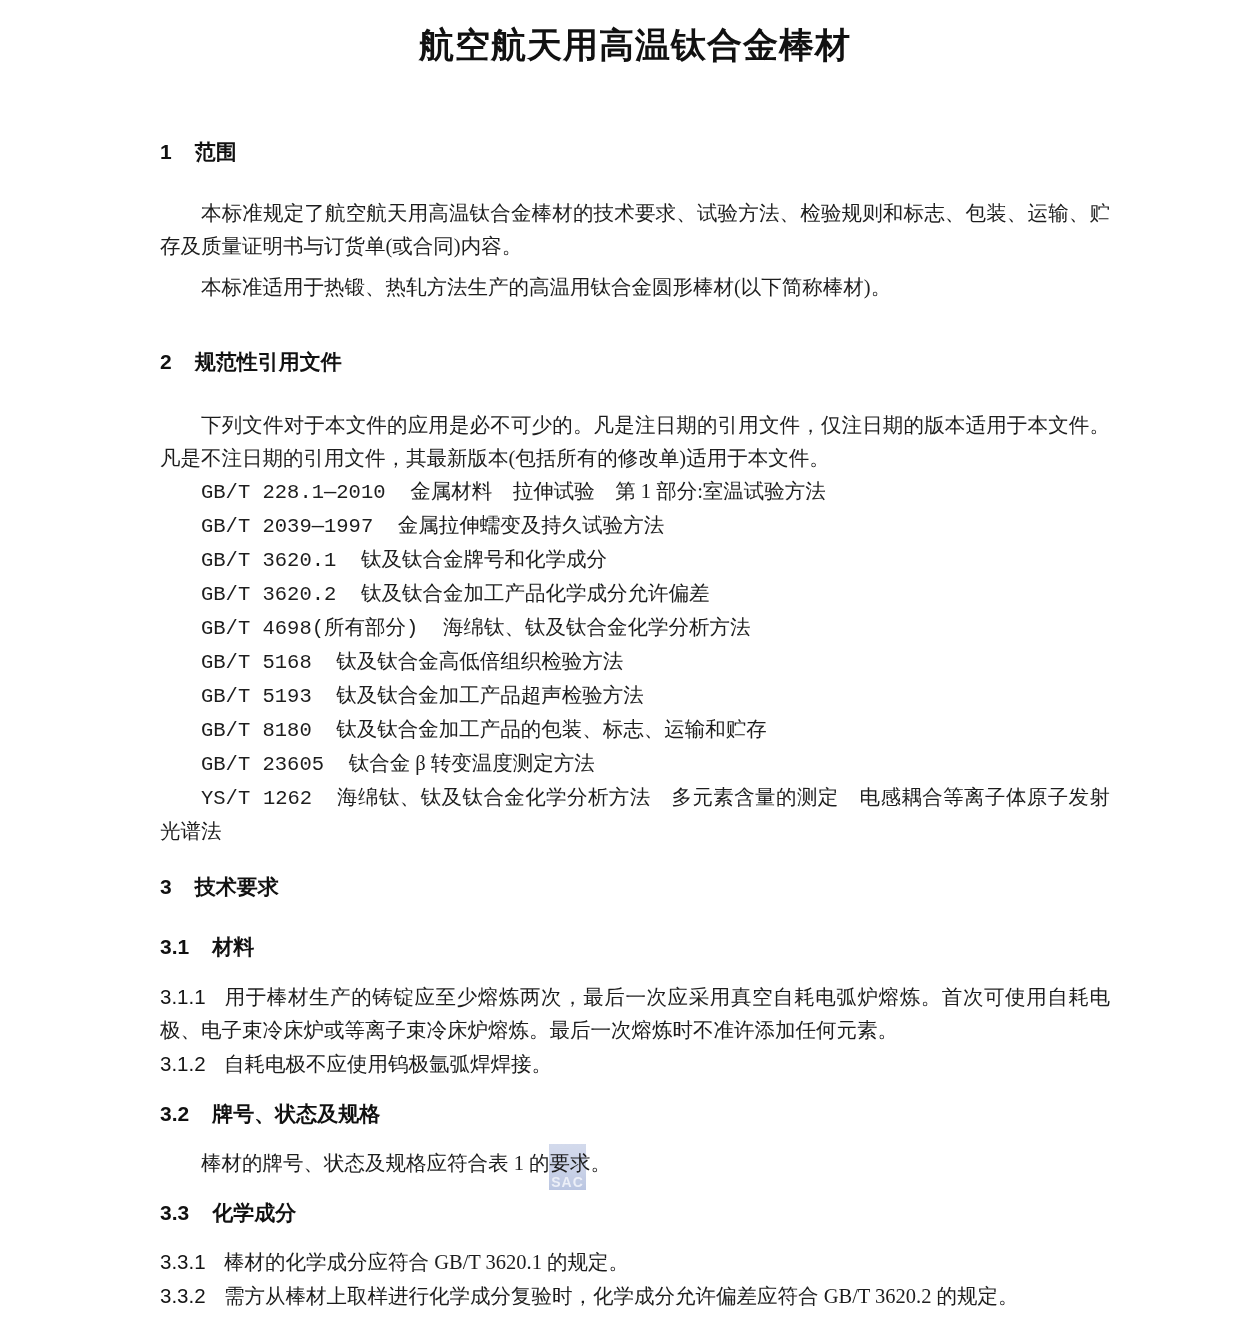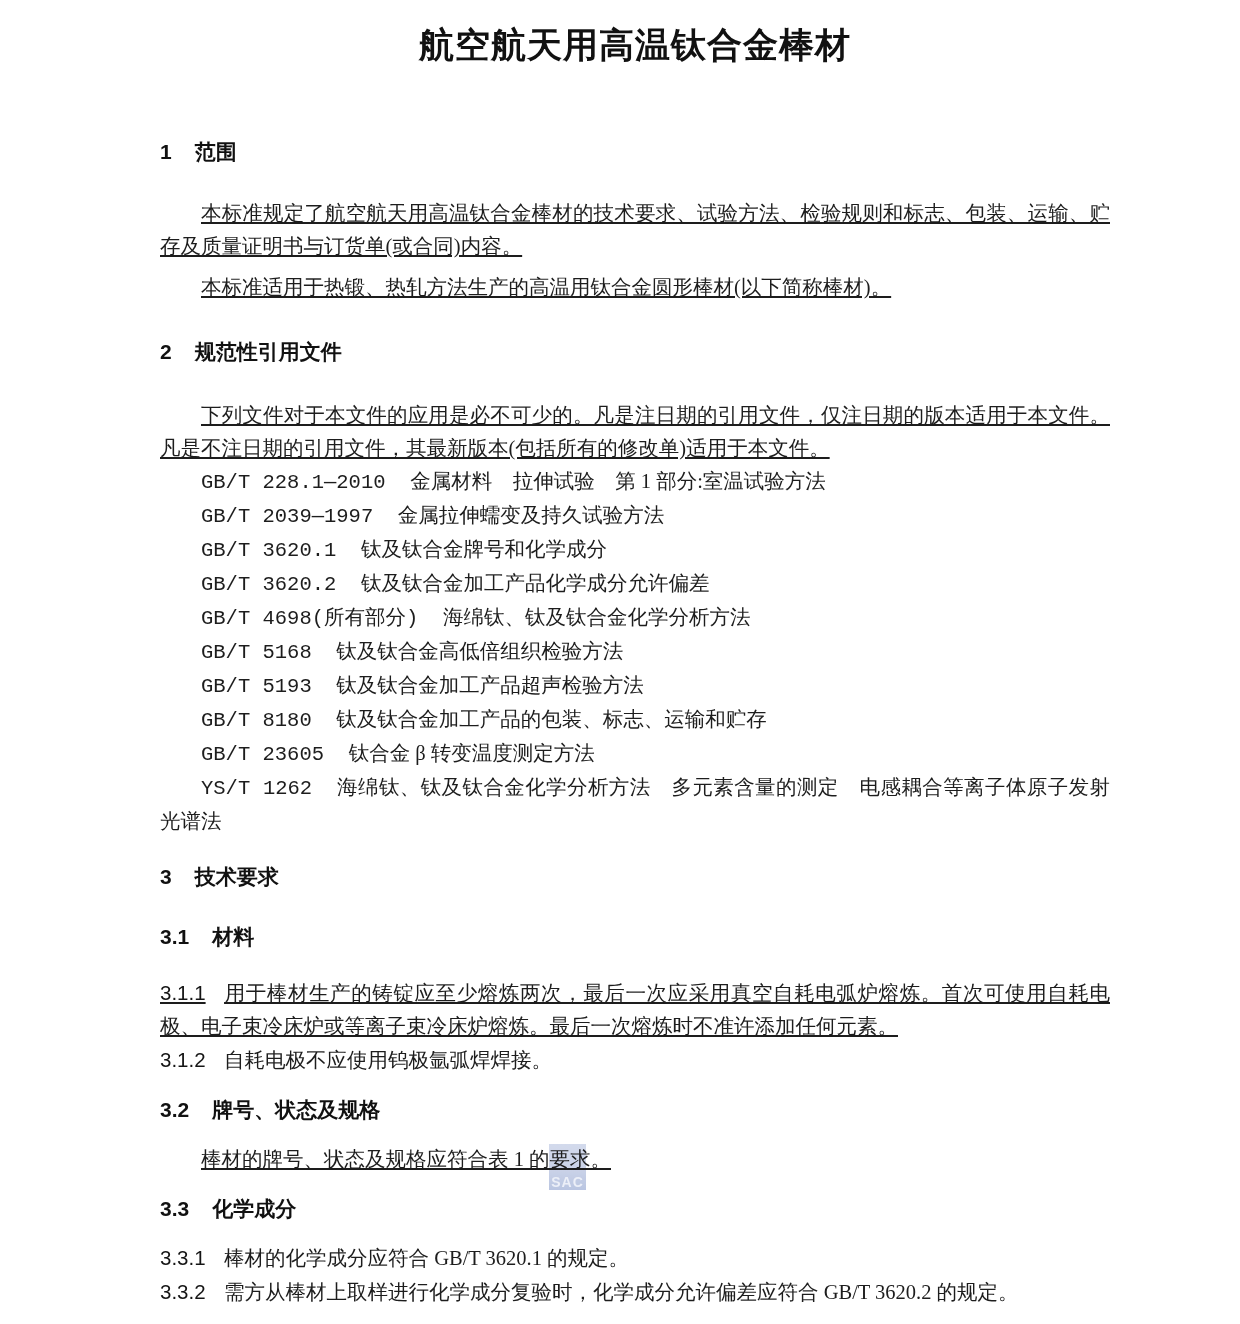--- a/index.html
+++ b/index.html
@@ -40,39 +40,39 @@
   }
   .heading .hnum { margin-right: 1.1em; }
   .para {
     margin: 0;
     font-family: "Liberation Serif", "DejaVu Serif", serif;
     font-size: 20.5px;
     line-height: 33px;
     text-align: justify;
     color: #1d1d1d;
   }
-  .para.indent { text-indent: 2em; text-decoration: underline; }
+  .para.indent { text-indent: 2em; }
   .para.ref { text-indent: 2em; }
   .para.clause { text-indent: 0; }
   .cnum {
     font-family: "Liberation Sans", "DejaVu Sans", sans-serif;
     margin-right: 0.9em;
     color: #151515;
   }
   .refcode { margin-right: 1.2em; white-space: nowrap; font-family: Liberation Mono, monospace; }
 
   
   [data-block="h1"]   { margin-top: 72px; }
   [data-block="p1a"]  { margin-top: 31px; }
   [data-block="p1b"]  { margin-top: 8px; }
-  [data-block="h2"]   { margin-top: 34px; }
+  [data-block="h2"]   { margin-top: 44px; }
   [data-block="p2a"]  { margin-top: 33px; }
   [data-block="h3"]   { margin-top: 25px; }
   [data-block="h31"]  { margin-top: 32px; }
-  [data-block="c311"] { margin-top: 25px; text-decoration: underline; }
+  [data-block="c311"] { margin-top: 19px; }
   [data-block="c312"] { margin-top: 0; }
   [data-block="h32"]  { margin-top: 19px; }
   [data-block="p32"]  { margin-top: 19px; }
   [data-block="h33"]  { margin-top: 19px; }
   [data-block="c331"] { margin-top: 18px; }
   [data-block="c332"] { margin-top: 0; }
 
   .watermark {
     position: absolute;
     left: 549px;

